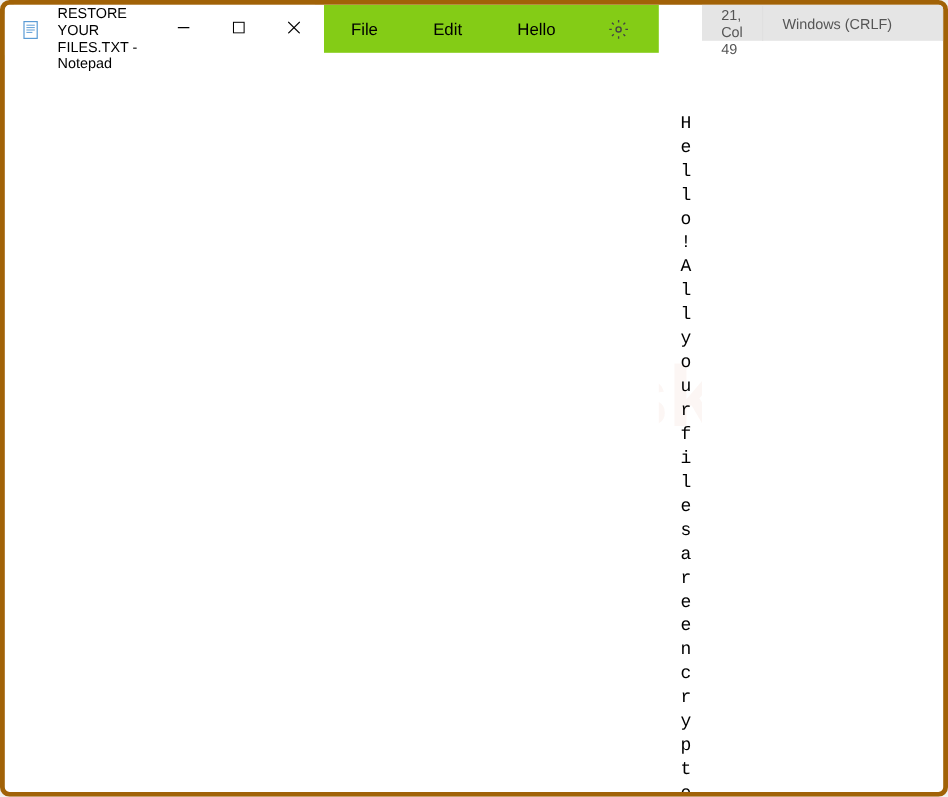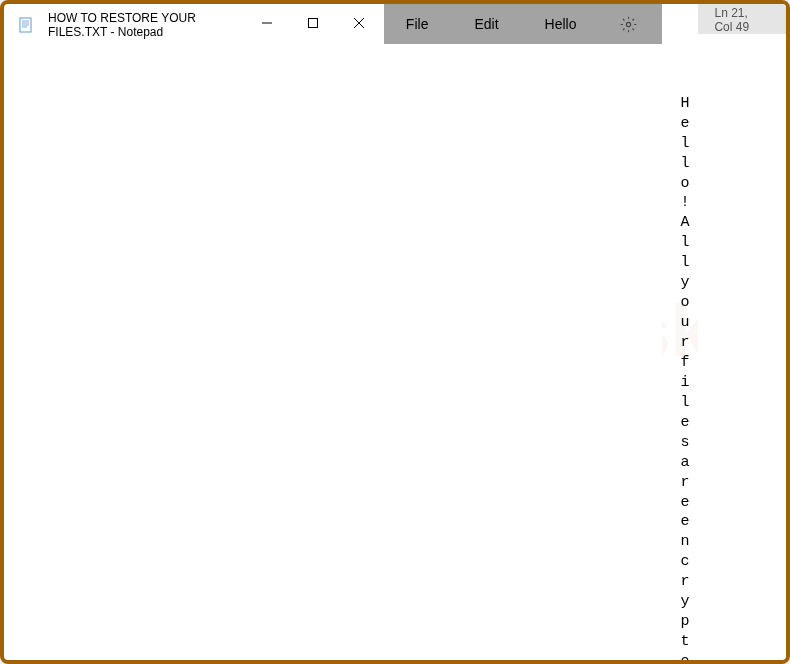--- a/index.html
+++ b/index.html
@@ -73,21 +73,21 @@
     
     .titlebar-btn.close {
       margin-right: 2px;
     }
     
     .menubar {
       height: 40px;
       display: flex;
       align-items: center;
       padding: 0 12px;
-      background: #a3a3a3;
+      background: #84cc16;
     }
     
     .menu-item {
       padding: 6px 20px 6px 10px;
       margin-right: 16px;
       font-size: 14px;
       color: #000;
       cursor: pointer;
     }
     
@@ -242,15 +242,16 @@
 
 ==========================================================
 
 
 Customer service TOX ID: 0FF26770BFAEAD95194506E6970CC1C395B04159038D785DE316F05CE6DE67324C6038727A58
 Only emergency! Use if support is not responding</span><span class="cursor"></span>
   </div>
 
   <div class="statusbar">
     <div class="status-segment first">Ln 21, Col 49</div>
+    <div class="status-segment" style="width:150px">Windows (CRLF)</div>
   </div>
 
 </div>
 
 </body></html>

